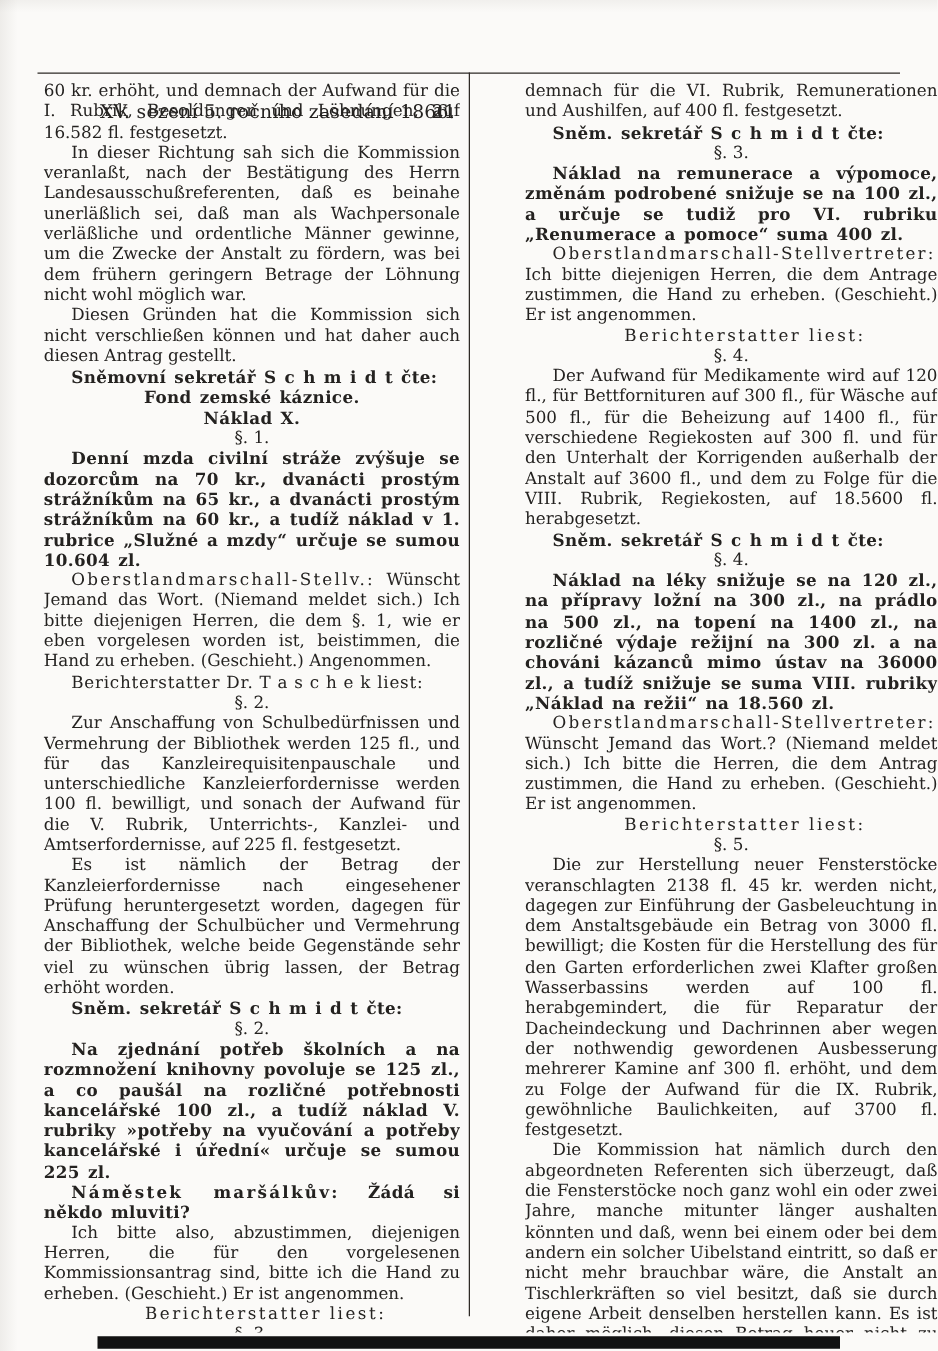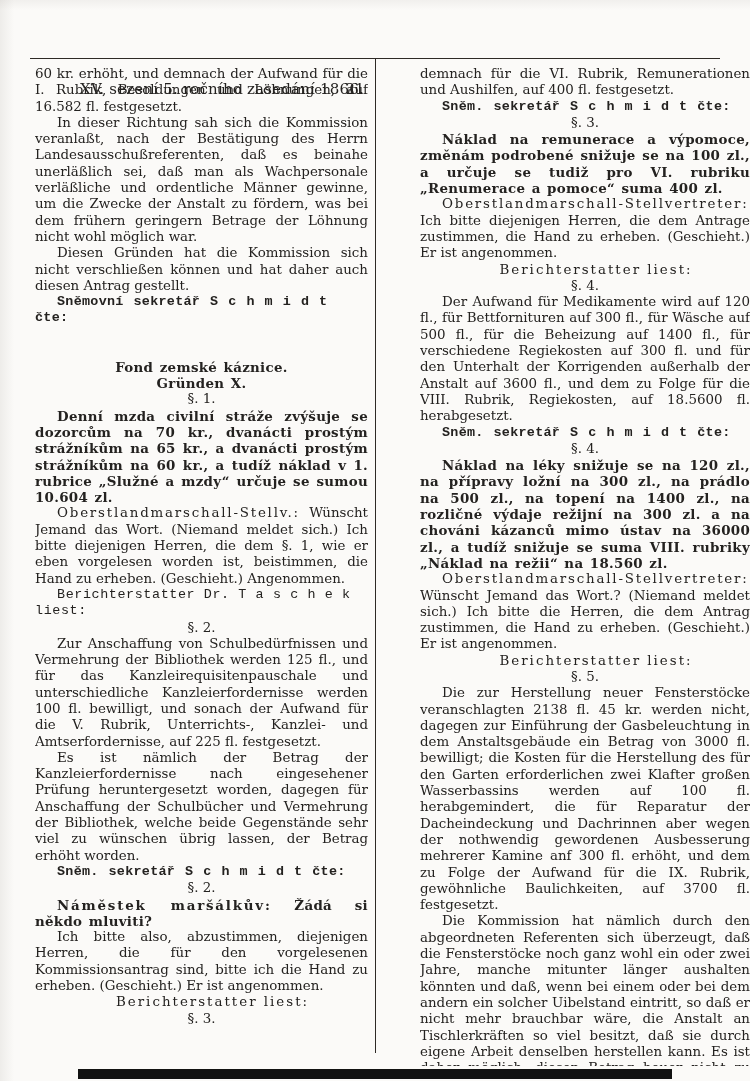--- a/index.html
+++ b/index.html
@@ -23,22 +23,22 @@
   .hrule{position:absolute;top:58px;left:30px;width:690px;height:1px;background:var(--rule,#2e2a26);}
   .vrule{position:absolute;top:58px;left:375px;width:1px;height:995px;background:var(--rule,#2e2a26);}
   
   .col{position:absolute;top:66px;height:1000px;overflow:hidden;
        font-size:13.4px;line-height:16.3px;text-align:justify;}
   #col-left{left:35px;width:333px;}
   #col-right{left:388px;width:330px;margin-left:32px;}
   .para{margin:0;text-indent:22px;}
   .para.cont{text-indent:0;}
   .para.center{text-align:center;text-indent:0;}
-  .para.center-spaced{text-align:center;text-indent:0;letter-spacing:3.5px;font-weight:bold;margin-top:32px;}
-  .para.speaker{text-align:left;letter-spacing:0.6px;font-family:Liberation Mono, monospace;}
+  .para.center-spaced{text-align:center;text-indent:0;letter-spacing:3.5px;font-weight:bold;}
+  .para.speaker{text-align:left;letter-spacing:0.6px;}
   .para.speaker-spaced{text-align:center;letter-spacing:2px;}
   .para.czech{font-weight:bold;letter-spacing:0.3px;word-spacing:1.5px;}
   .para .lead{letter-spacing:1.8px;}
   .scan-bar{position:absolute;left:78px;top:1069px;width:594px;height:10px;background:#121212;}
 </style>
 </head>
 <body>
 
 <div class="page">
 
@@ -49,30 +49,31 @@
 
   <div class="hrule"></div>
   <div class="vrule"></div>
 
   <div class="col" id="col-left">
       <p class="para cont">60 kr. erhöht, und demnach der Aufwand für die I. Rubrik, Besoldungen und Löhnungen, auf 16.582 fl. festgesetzt.</p>
       <p class="para body">In dieser Richtung sah sich die Kommission veranlaßt, nach der Bestätigung des Herrn Landesausschußreferenten, daß es beinahe unerläßlich sei, daß man als Wachpersonale verläßliche und ordentliche Männer gewinne, um die Zwecke der Anstalt zu fördern, was bei dem frühern geringern Betrage der Löhnung nicht wohl möglich war.</p>
       <p class="para body">Diesen Gründen hat die Kommission sich nicht verschließen können und hat daher auch diesen Antrag gestellt.</p>
       <p class="para speaker czech">Sněmovní sekretář S c h m i d t čte:</p>
       <p class="para center-spaced czech">Fond zemské káznice.</p>
-      <p class="para center czech">Gründen X.</p>
+      <p class="para center czech">Náklad X.</p>
       <p class="para center">§. 1.</p>
       <p class="para body czech">Denní mzda civilní stráže zvýšuje se dozorcům na 70 kr., dvanácti prostým strážníkům na 65 kr., a dvanácti prostým strážníkům na 60 kr., a tudíž náklad v 1. rubrice „Služné a mzdy“ určuje se sumou 10.604 zl.</p>
       <p class="para body"><span class="lead">Oberstlandmarschall-Stellv.:</span> Wünscht Jemand das Wort. (Niemand meldet sich.) Ich bitte diejenigen Herren, die dem §. 1, wie er eben vorgelesen worden ist, beistimmen, die Hand zu erheben. (Geschieht.) Angenommen.</p>
       <p class="para speaker">Berichterstatter Dr. T a s c h e k liest:</p>
       <p class="para center">§. 2.</p>
       <p class="para body">Zur Anschaffung von Schulbedürfnissen und Vermehrung der Bibliothek werden 125 fl., und für das Kanzleirequisitenpauschale und unterschiedliche Kanzleierfordernisse werden 100 fl. bewilligt, und sonach der Aufwand für die V. Rubrik, Unterrichts-, Kanzlei- und Amtserfordernisse, auf 225 fl. festgesetzt.</p>
       <p class="para body">Es ist nämlich der Betrag der Kanzleierfordernisse nach eingesehener Prüfung heruntergesetzt worden, dagegen für Anschaffung der Schulbücher und Vermehrung der Bibliothek, welche beide Gegenstände sehr viel zu wünschen übrig lassen, der Betrag erhöht worden.</p>
       <p class="para speaker czech">Sněm. sekretář S c h m i d t čte:</p>
       <p class="para center">§. 2.</p>
+      <p class="para body czech">Na zjednání potřeb školních a na rozmnožení knihovny povoluje se 125 zl., a co paušál na rozličné potřebnosti kancelářské 100 zl., a tudíž náklad V. rubriky »potřeby na vyučování a potřeby kancelářské i úřední« určuje se sumou 225 zl.</p>
       <p class="para body czech"><span class="lead">Náměstek maršálkův:</span> Žádá si někdo mluviti?</p>
       <p class="para body">Ich bitte also, abzustimmen, diejenigen Herren, die für den vorgelesenen Kommissionsantrag sind, bitte ich die Hand zu erheben. (Geschieht.) Er ist angenommen.</p>
       <p class="para speaker-spaced">Berichterstatter liest:</p>
       <p class="para center">§. 3.</p>
     </div>
   <div class="col" id="col-right">
       <p class="para cont">demnach für die VI. Rubrik, Remunerationen und Aushilfen, auf 400 fl. festgesetzt.</p>
       <p class="para speaker czech">Sněm. sekretář S c h m i d t čte:</p>
       <p class="para center">§. 3.</p>
       <p class="para body czech">Náklad na remunerace a výpomoce, změnám podrobené snižuje se na 100 zl., a určuje se tudiž pro VI. rubriku „Renumerace a pomoce“ suma 400 zl.</p>

